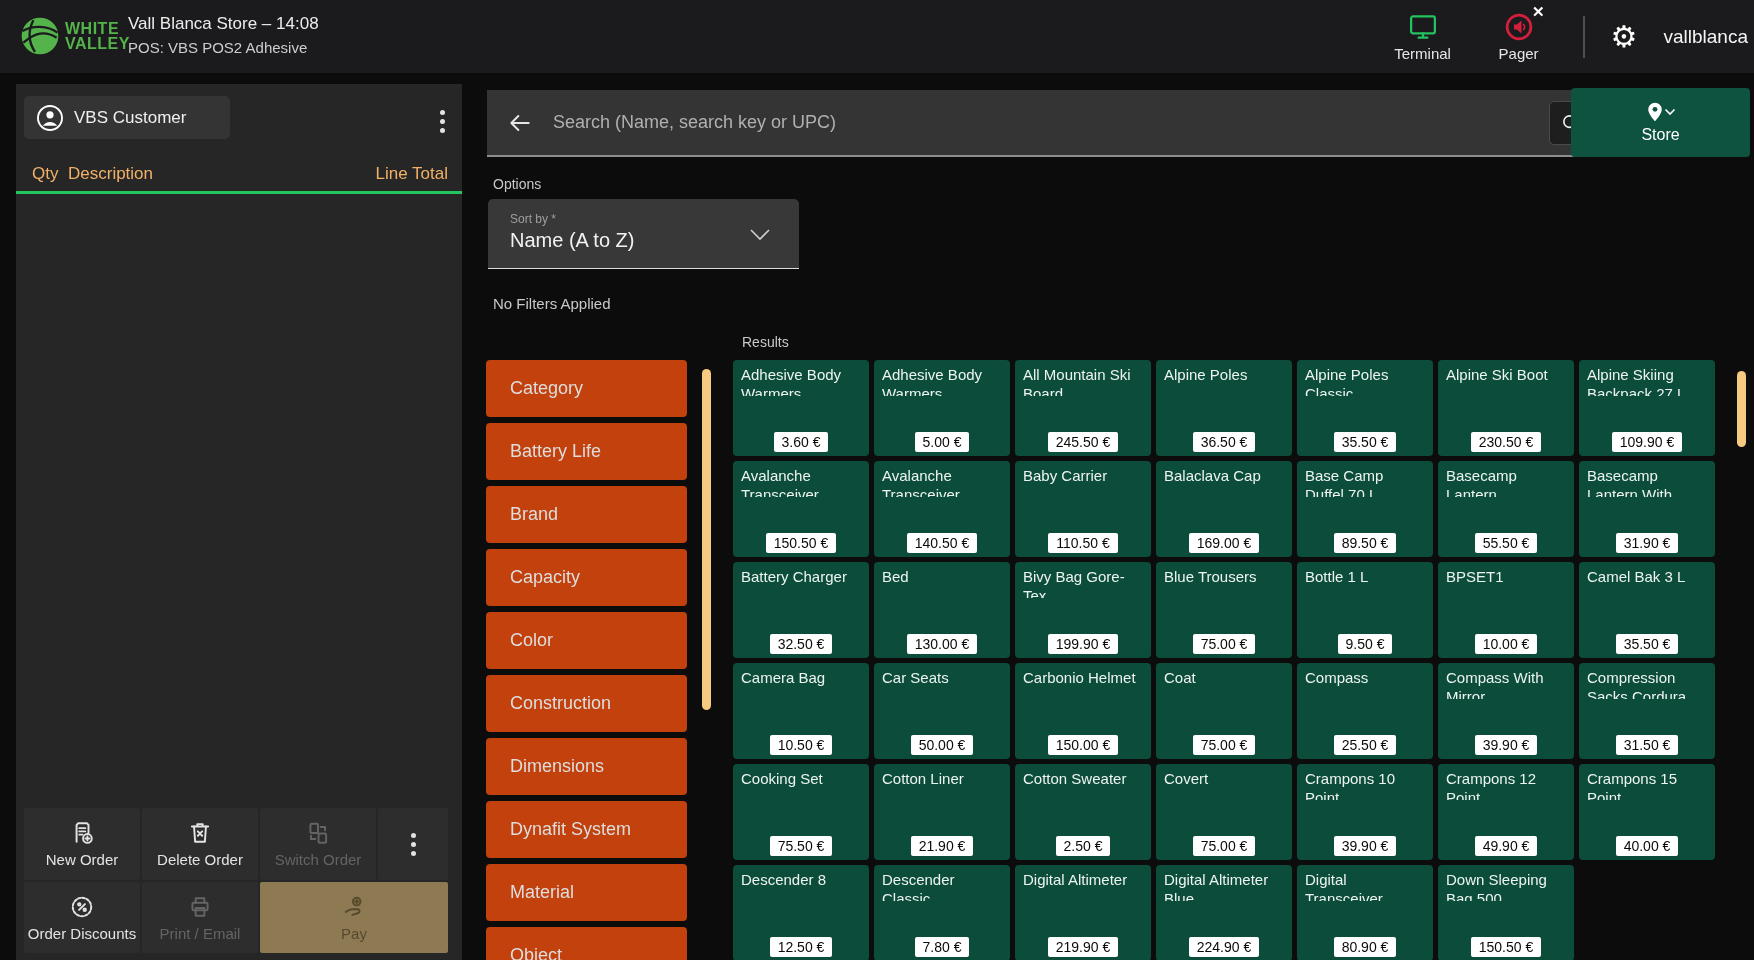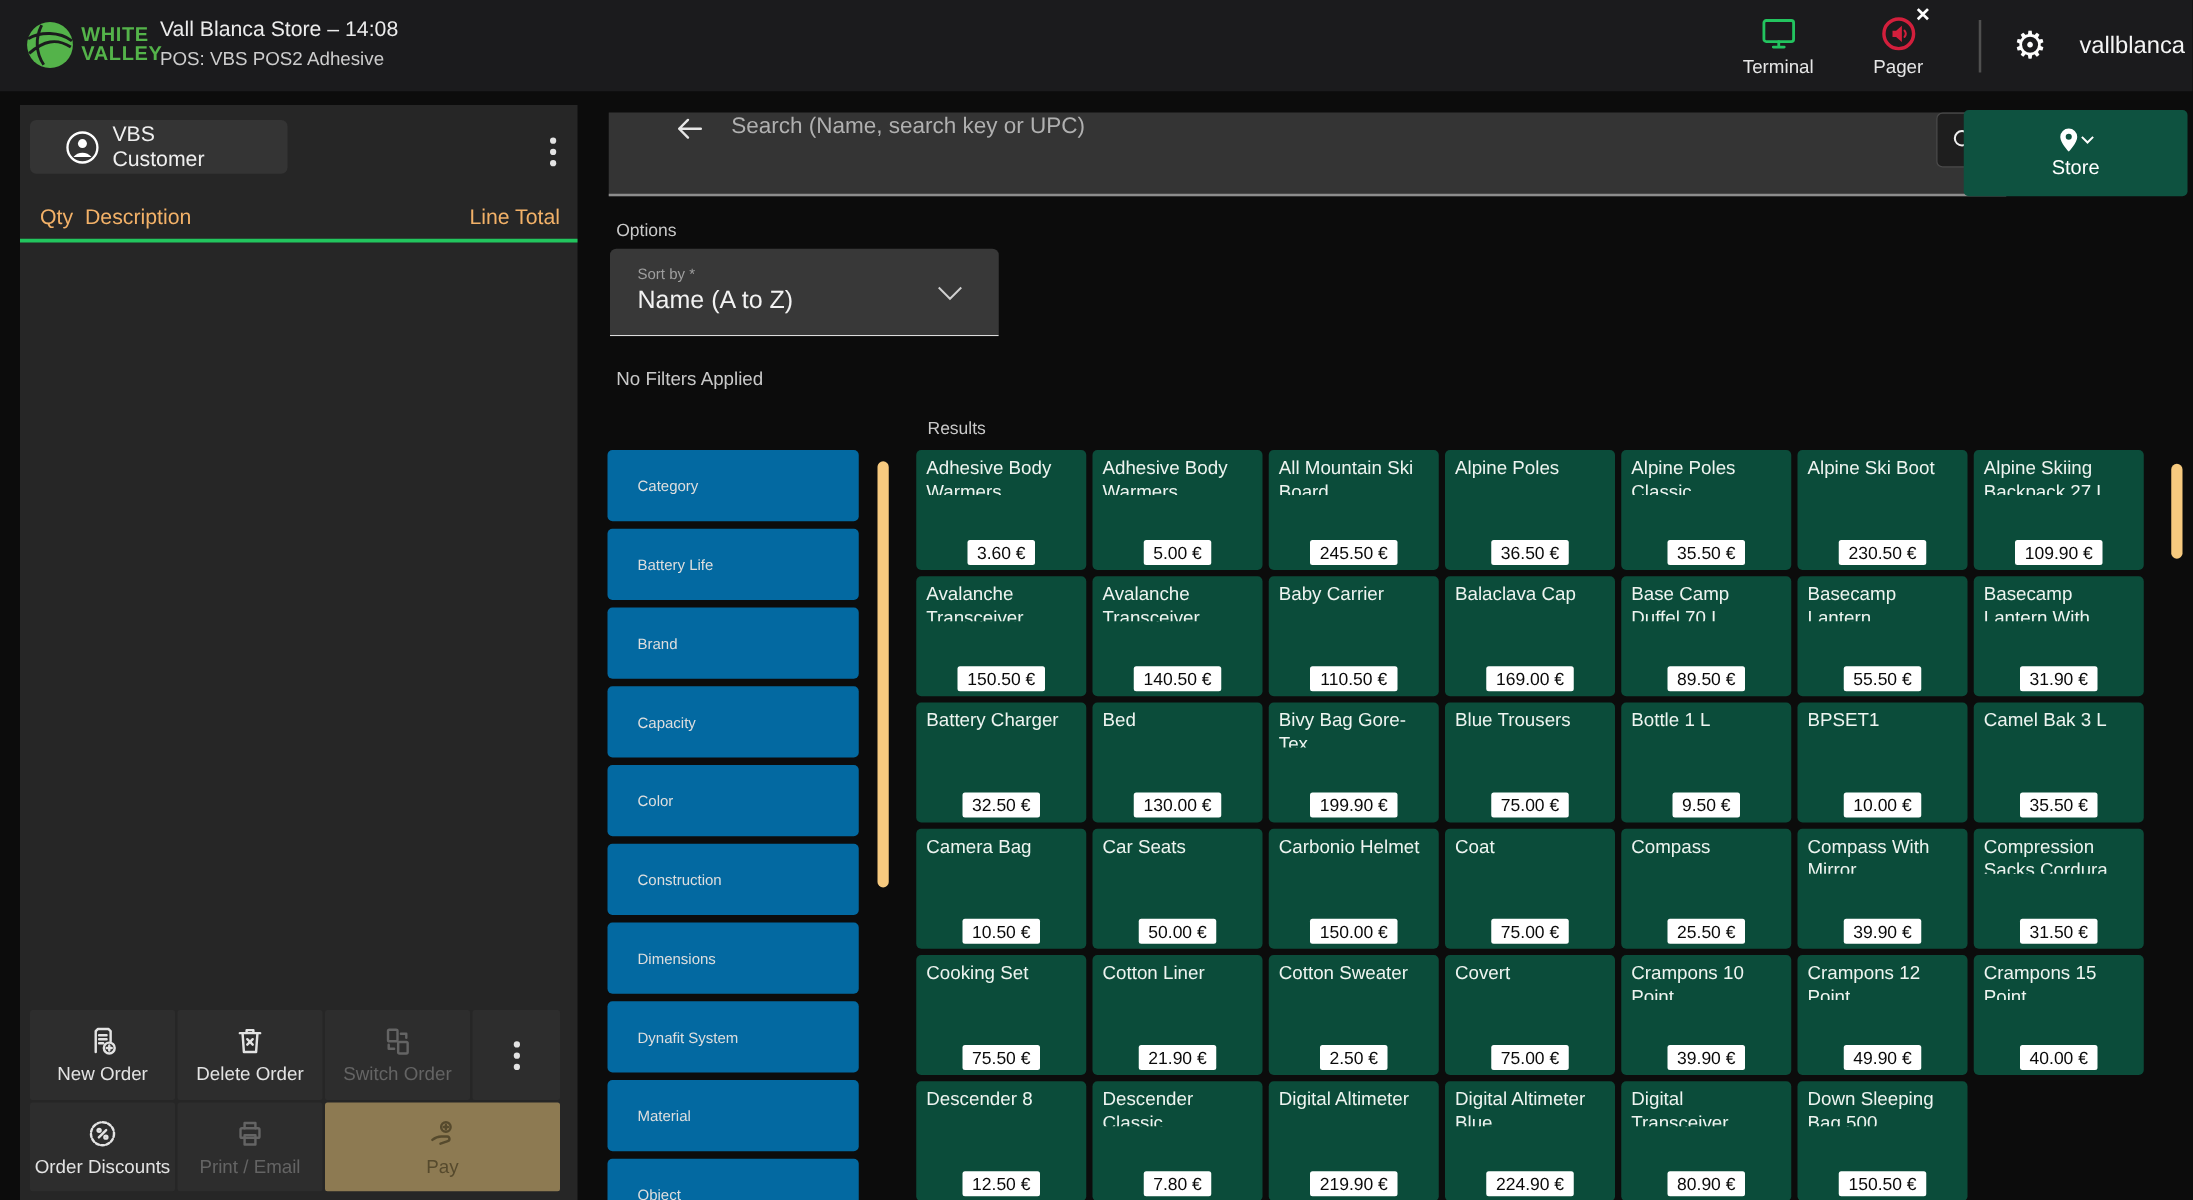--- a/index.html
+++ b/index.html
@@ -18,21 +18,21 @@
   .tb-item { display:flex; flex-direction:column; align-items:center; width:96px; cursor:pointer; position:relative; }
   .tb-label { font-size:15px; color:#e6e6e6; margin-top:3px; }
   .pager-x { position:absolute; top:-9px; right:22px; color:#fff; font-size:15px; font-weight:bold; }
   .tb-divider { width:2px; height:42px; background:#4f4f4f; margin:0 26px 0 16px; }
   .gear { font-size:30px; color:#fdfdfd; margin-right:26px; cursor:pointer; line-height:1; }
   .username { font-size:19px; color:#f5f5f5; margin-right:6px; }
 
   
   .panel { position:absolute; left:16px; top:84px; width:446px; height:876px; background:#262626; }
   .customer-btn { position:absolute; left:8px; top:12px; width:206px; height:43px; background:#343434;
-                  border-radius:5px; display:flex; align-items:center; gap:10px; padding:0 28px; cursor:pointer; }
+                  border-radius:5px; display:flex; align-items:center; gap:10px; padding:0 12px; cursor:pointer; }
   .customer-btn span { font-size:17px; color:#efefef; }
   .panel-kebab { position:absolute; left:413px; top:20px; width:26px; height:34px; display:flex;
                  flex-direction:column; align-items:center; justify-content:center; gap:4px; cursor:pointer; }
   .panel-kebab i, .kebab-cell i { width:5px; height:5px; border-radius:50%; background:#e3e3e3; display:block; }
   .cols-header { position:absolute; left:0; top:72px; width:446px; height:38px; display:flex; align-items:center;
                  padding:0 14px 0 16px; color:#f2b168; font-size:17px; border-bottom:3px solid #22c55e; }
   .col-qty { width:36px; }
   .col-desc { flex:1; }
   .col-total { text-align:center; }
   .total-bar { position:absolute; left:0; top:664px; width:446px; height:58px; background:#343434;
@@ -49,21 +49,21 @@
   .ob.disabled svg { stroke:#646464; }
   .ob svg { stroke:#e3e3e3; }
   .ob.pay { background:#8d7a52; }
   .ob.pay span { color:#564a2d; }
   .ob.pay svg { stroke:#564a2d; }
   .kebab-cell { display:flex; flex-direction:row; }
   .kebab-cell .dots { display:flex; flex-direction:column; gap:4px; }
 
   
   .searchbar { position:absolute; left:487px; top:90px; width:1118px; height:67px; background:#343434;
-               border-bottom:2px solid #8d8d8d; display:flex; align-items:flex-start;padding-left:32px; }
+               border-bottom:2px solid #8d8d8d; display:flex; align-items:center; }
   .back-arrow { margin:0 20px 0 20px; cursor:pointer; display:flex; }
   .search-input { background:transparent; border:none; outline:none; color:#dcdcdc; font-size:18px;
                   flex:1; font-family:"Liberation Sans", sans-serif; }
   .search-input::placeholder { color:#b0b0b0; }
   .search-btn { width:44px; height:44px; background:#1e1e1e; border:1px solid #4a4a4a; border-radius:5px;
                 display:flex; align-items:center; justify-content:center; margin-right:12px; cursor:pointer; }
   .store-btn { position:absolute; left:1571px; top:88px; width:179px; height:69px; background:#0e5240;
                border-radius:4px; display:flex; flex-direction:column; align-items:center; justify-content:center;
                gap:4px; cursor:pointer; }
   .store-btn .store-label { font-size:16px; color:#fff; }
@@ -72,22 +72,22 @@
   
   .opt-label { position:absolute; left:493px; top:176px; font-size:14px; color:#c9c9c9; }
   .sort-dd { position:absolute; left:488px; top:199px; width:311px; height:70px; background:#383838;
              border-radius:5px 5px 0 0; border-bottom:1px solid #dcdcdc; padding:13px 16px 0 22px; cursor:pointer; }
   .sort-small { font-size:12px; color:#9e9e9e; }
   .sort-value { font-size:20px; color:#f2f2f2; margin-top:3px; }
   .sort-chevron { position:absolute; right:28px; top:29px; }
   .nofilters { position:absolute; left:493px; top:295px; font-size:15px; color:#c9c9c9; }
   .avail-label { position:absolute; left:493px; top:336px; font-size:14px; color:#b9b9b9;margin-top:45px; }
   .filters { position:absolute; left:486px; top:360px; width:201px; }
-  .filter-item { height:57px; background:#0369a1; border-radius:4px; margin-bottom:6px; display:flex;
-                 align-items:center; padding-left:24px; font-size:12px; color:#dedede; cursor:pointer; }
+  .filter-item { height:57px; background:#c2410c; border-radius:4px; margin-bottom:6px; display:flex;
+                 align-items:center; padding-left:24px; font-size:18px; color:#dedede; cursor:pointer; }
   .filters-scrollbar { position:absolute; left:702px; top:369px; width:9px; height:341px;
                        background:#f7ca7f; border-radius:5px; cursor:pointer; }
   .results-scrollbar { position:absolute; left:1737px; top:371px; width:9px; height:76px;
                        background:#f7ca7f; border-radius:5px; cursor:pointer; }
 
   
   .results-label { position:absolute; left:742px; top:334px; font-size:14px; color:#c9c9c9; }
   .grid { position:absolute; left:733px; top:360px; width:990px; display:grid;
           grid-template-columns:repeat(7,136px); grid-auto-rows:96px; gap:5px; }
   .tile { background:#0b4c3a; border-radius:4px; display:flex; flex-direction:column; cursor:pointer; overflow:hidden; }

